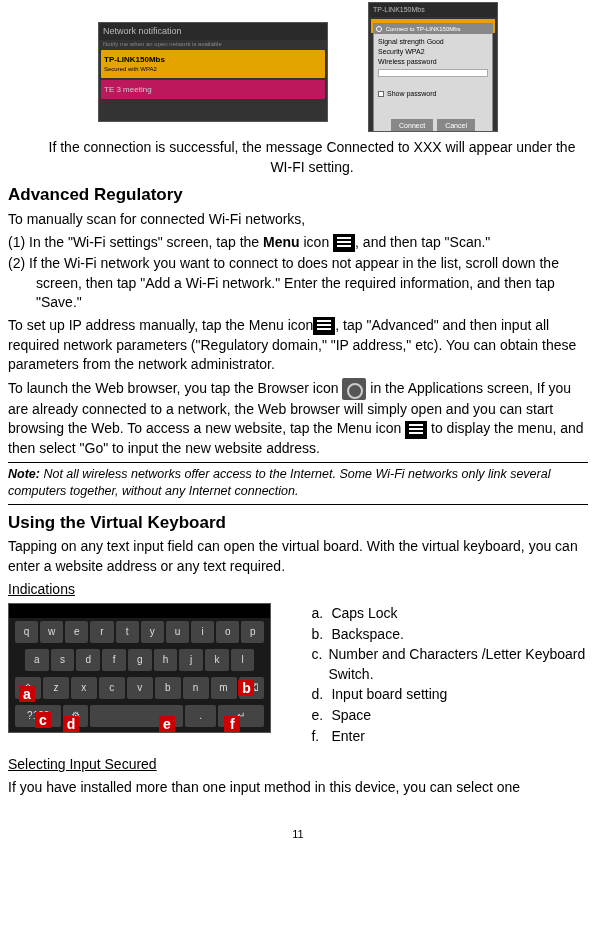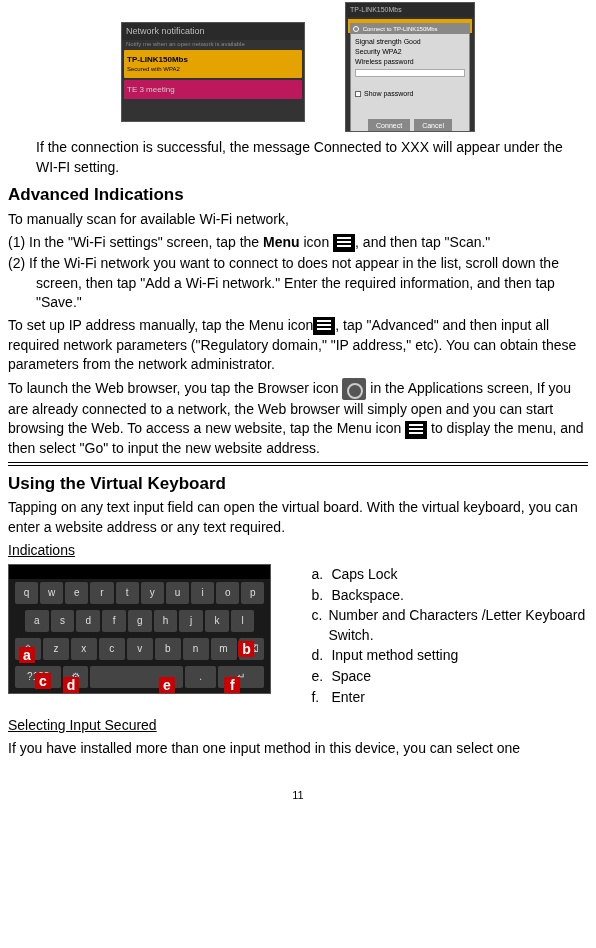--- a/index.html
+++ b/index.html
@@ -7,32 +7,32 @@
     font-family: Arial, Helvetica, sans-serif;
     font-size: 14px;
     line-height: 1.4;
     background: #fff;
     color: #000;
     width: 596px;
     padding: 0 6px;
   }
   .page { padding: 2px; }
   .top-shots { display: flex; justify-content: center; gap: 40px; align-items: flex-start; margin-bottom: 6px; }
-  .shot1 { width: 184px; height: 100px; background: #333; border: 1px solid #555; position: relative; overflow: hidden; margin-top:20px;}
+  .shot1 { width: 230px; height: 100px; background: #333; border: 1px solid #555; position: relative; overflow: hidden; margin-top:20px;}
   .shot2 { width: 130px; height: 130px; background: #333; border: 1px solid #555; position: relative; overflow: hidden; }
   .shot-bar { background: #2a2a2a; color: #bbb; font-size: 9px; padding: 2px 4px; display:flex; align-items:center; gap:4px;}
   .netrow { background: #e5a300; color: #000; font-size: 8px; padding: 4px 3px; margin: 2px; border-radius:1px;}
   .netrow.dark { background: #be185d; color: #ccc; }
   .yellowbar { background: #e5a300; height:14px; margin:2px;}
   .dlg { position:absolute; top:20px; left:4px; right:4px; background:#d9d9d9; border:1px solid #888; font-size:7px; padding:4px;}
   .dlg .btns { display:flex; gap:4px; margin-top:20px; justify-content:center;}
   .dlg .btn { background:#888; color:#fff; padding:2px 8px; font-size:7px;}
   .dlg .cb { display:flex; gap:3px; align-items:center; margin-top:12px;}
   .dlg .sq { width:6px; height:6px; border:1px solid #666; background:#fff;}
-  .para { margin: 6px 0; padding-left: 28px; text-indent:0; }
+  .para { margin: 6px 0; padding-left: 28px; text-indent:0;text-align:center; }
   .h2 { font-size: 17px; font-weight: bold; margin: 6px 0 2px 0; }
   .step { margin: 2px 0 2px 0; padding-left: 28px; text-indent: -28px; }
   .inline-icon { display:inline-block; width:22px; height:18px; background:#000; vertical-align:middle; position:relative; }
   .inline-icon.menu::before { content:""; position:absolute; left:4px; top:3px; width:14px; height:2px; background:#fff; box-shadow: 0 4px 0 #fff, 0 8px 0 #fff; }
   .inline-icon.browser { width:24px; height:22px; background:#555; border-radius:2px;}
   .inline-icon.browser::before { content:""; position:absolute; left:5px; top:5px; width:12px; height:12px; border:2px solid #ccc; border-radius:50%;}
   .sub { margin: 3px 0 3px 0; }
   hr.sep { border:none; border-top:1px solid #000; margin:2px 0;}
   .note { font-style: italic; font-size: 12.5px; margin: 3px 0; }
   .underline { text-decoration: underline; }
@@ -87,37 +87,38 @@
         <div class="btns">
           <span class="btn">Connect</span>
           <span class="btn">Cancel</span>
         </div>
       </div>
     </div>
   </div>
 
   <p class="para">If the connection is successful, the message Connected to XXX will appear under the WI-FI setting.</p>
 
-  <h2 class="h2">Advanced Indications</h2>
-  <p class="sub">To manually scan for available Wi-Fi network,</p>
+  <h2 class="h2">Advanced Regulatory</h2>
+  <p class="sub">To manually scan for connected Wi-Fi networks,</p>
 
   <p class="step">
     <span>(1) In the "Wi-Fi settings" screen, tap the </span><b>Menu</b><span> icon </span><span class="inline-icon menu"></span><span>, and then tap "Scan."</span>
   </p>
   <p class="step">(2) If the Wi-Fi network you want to connect to does not appear in the list, scroll down the screen, then tap "Add a Wi-Fi network." Enter the required information, and then tap "Save."</p>
 
   <p class="sub">
     <span>To set up IP address manually, tap the Menu icon</span><span class="inline-icon menu"></span><span>, tap "Advanced" and then input all required network parameters ("Regulatory domain," "IP address," etc). You can obtain these parameters from the network administrator.</span>
   </p>
 
   <p class="sub">
     <span>To launch the Web browser, you tap the Browser icon </span><span class="inline-icon browser"></span><span> in the Applications screen, If you are already connected to a network, the Web browser will simply open and you can start browsing the Web. To access a new website, tap the Menu icon </span><span class="inline-icon menu"></span><span> to display the menu, and then select "Go" to input the new website address.</span>
   </p>
 
   <hr class="sep">
+  <p class="note"><b>Note:</b><span> Not all wireless networks offer access to the Internet. Some Wi-Fi networks only link several computers together, without any Internet connection.</span></p>
   <hr class="sep">
 
   <h2 class="h2">Using the Virtual Keyboard</h2>
   <p class="sub">Tapping on any text input field can open the virtual board. With the virtual keyboard, you can enter a website address or any text required.</p>
   <p class="underline">Indications</p>
 
   <div class="kbblock">
     <div class="kbimg">
       <div style="height:14px;background:#000"></div>
       <div class="kbrow">
@@ -176,21 +177,21 @@
       <div class="row">
           <span class="lab">b.</span>
           <span>Backspace.</span>
         </div>
       <div class="row">
           <span class="lab">c.</span>
           <span>Number and Characters /Letter Keyboard Switch.</span>
         </div>
       <div class="row">
           <span class="lab">d.</span>
-          <span>Input method setting</span>
+          <span>Input board setting</span>
         </div>
       <div class="row">
           <span class="lab">e.</span>
           <span>Space</span>
         </div>
       <div class="row">
           <span class="lab">f.</span>
           <span>Enter</span>
         </div>
     </div>

